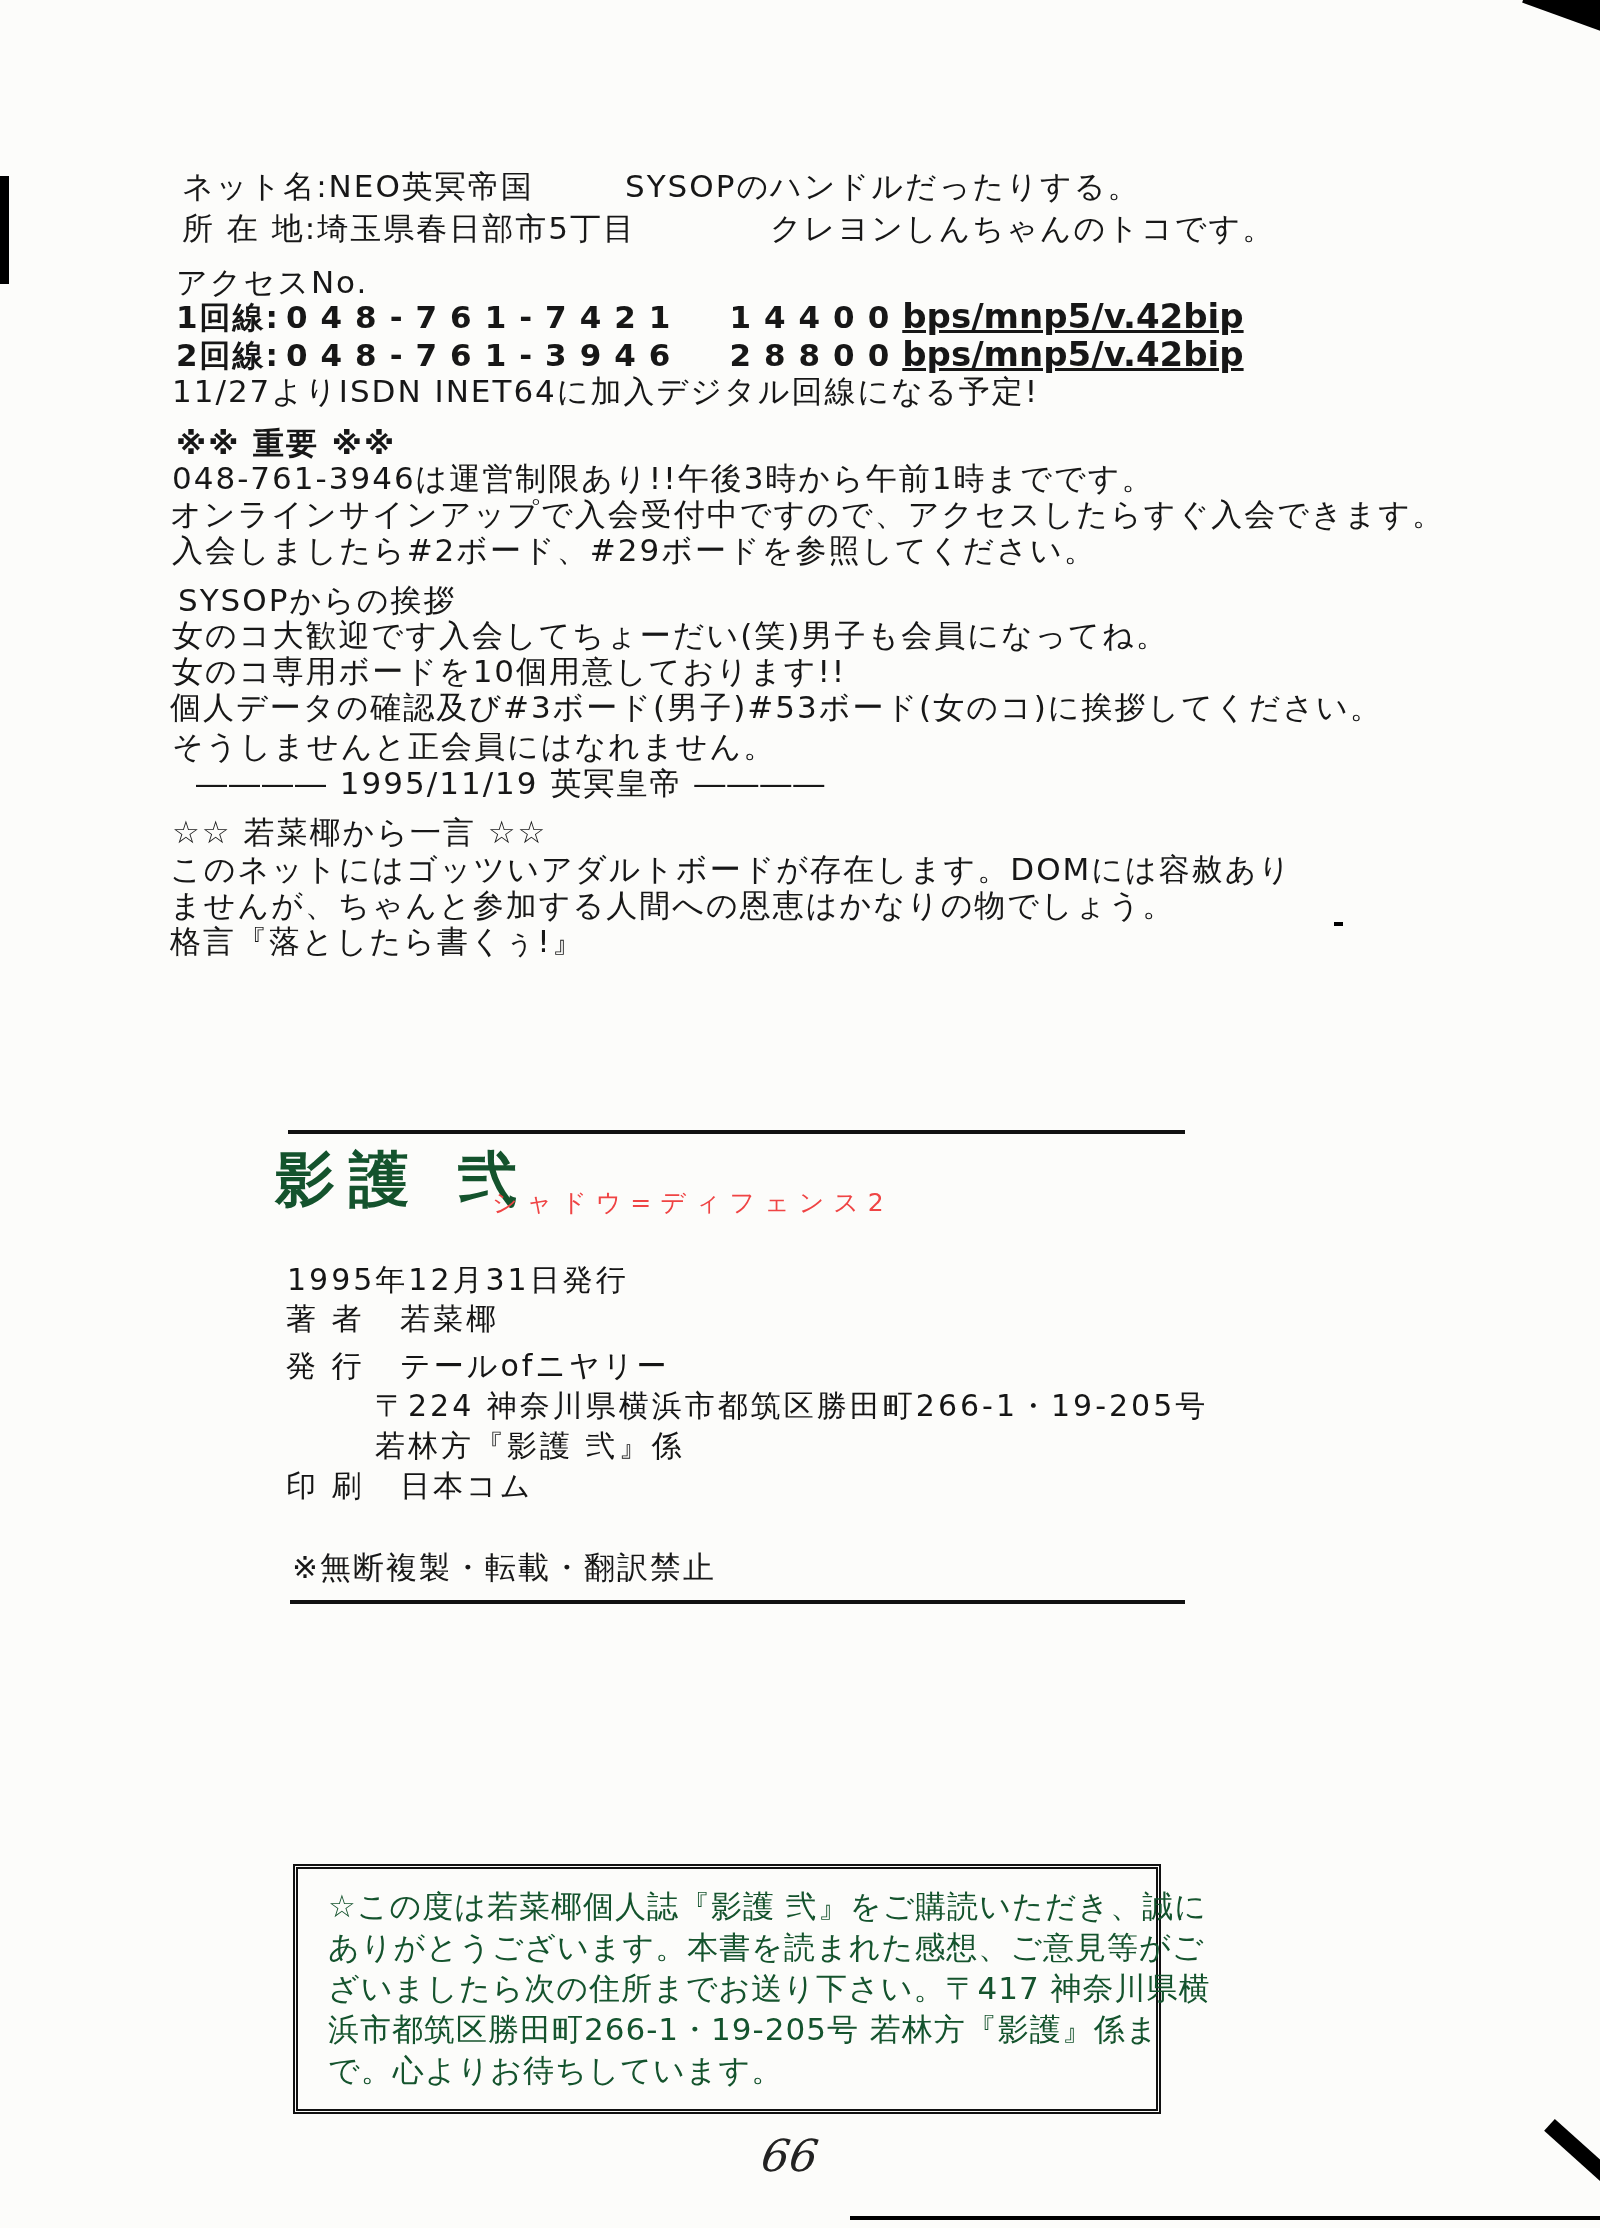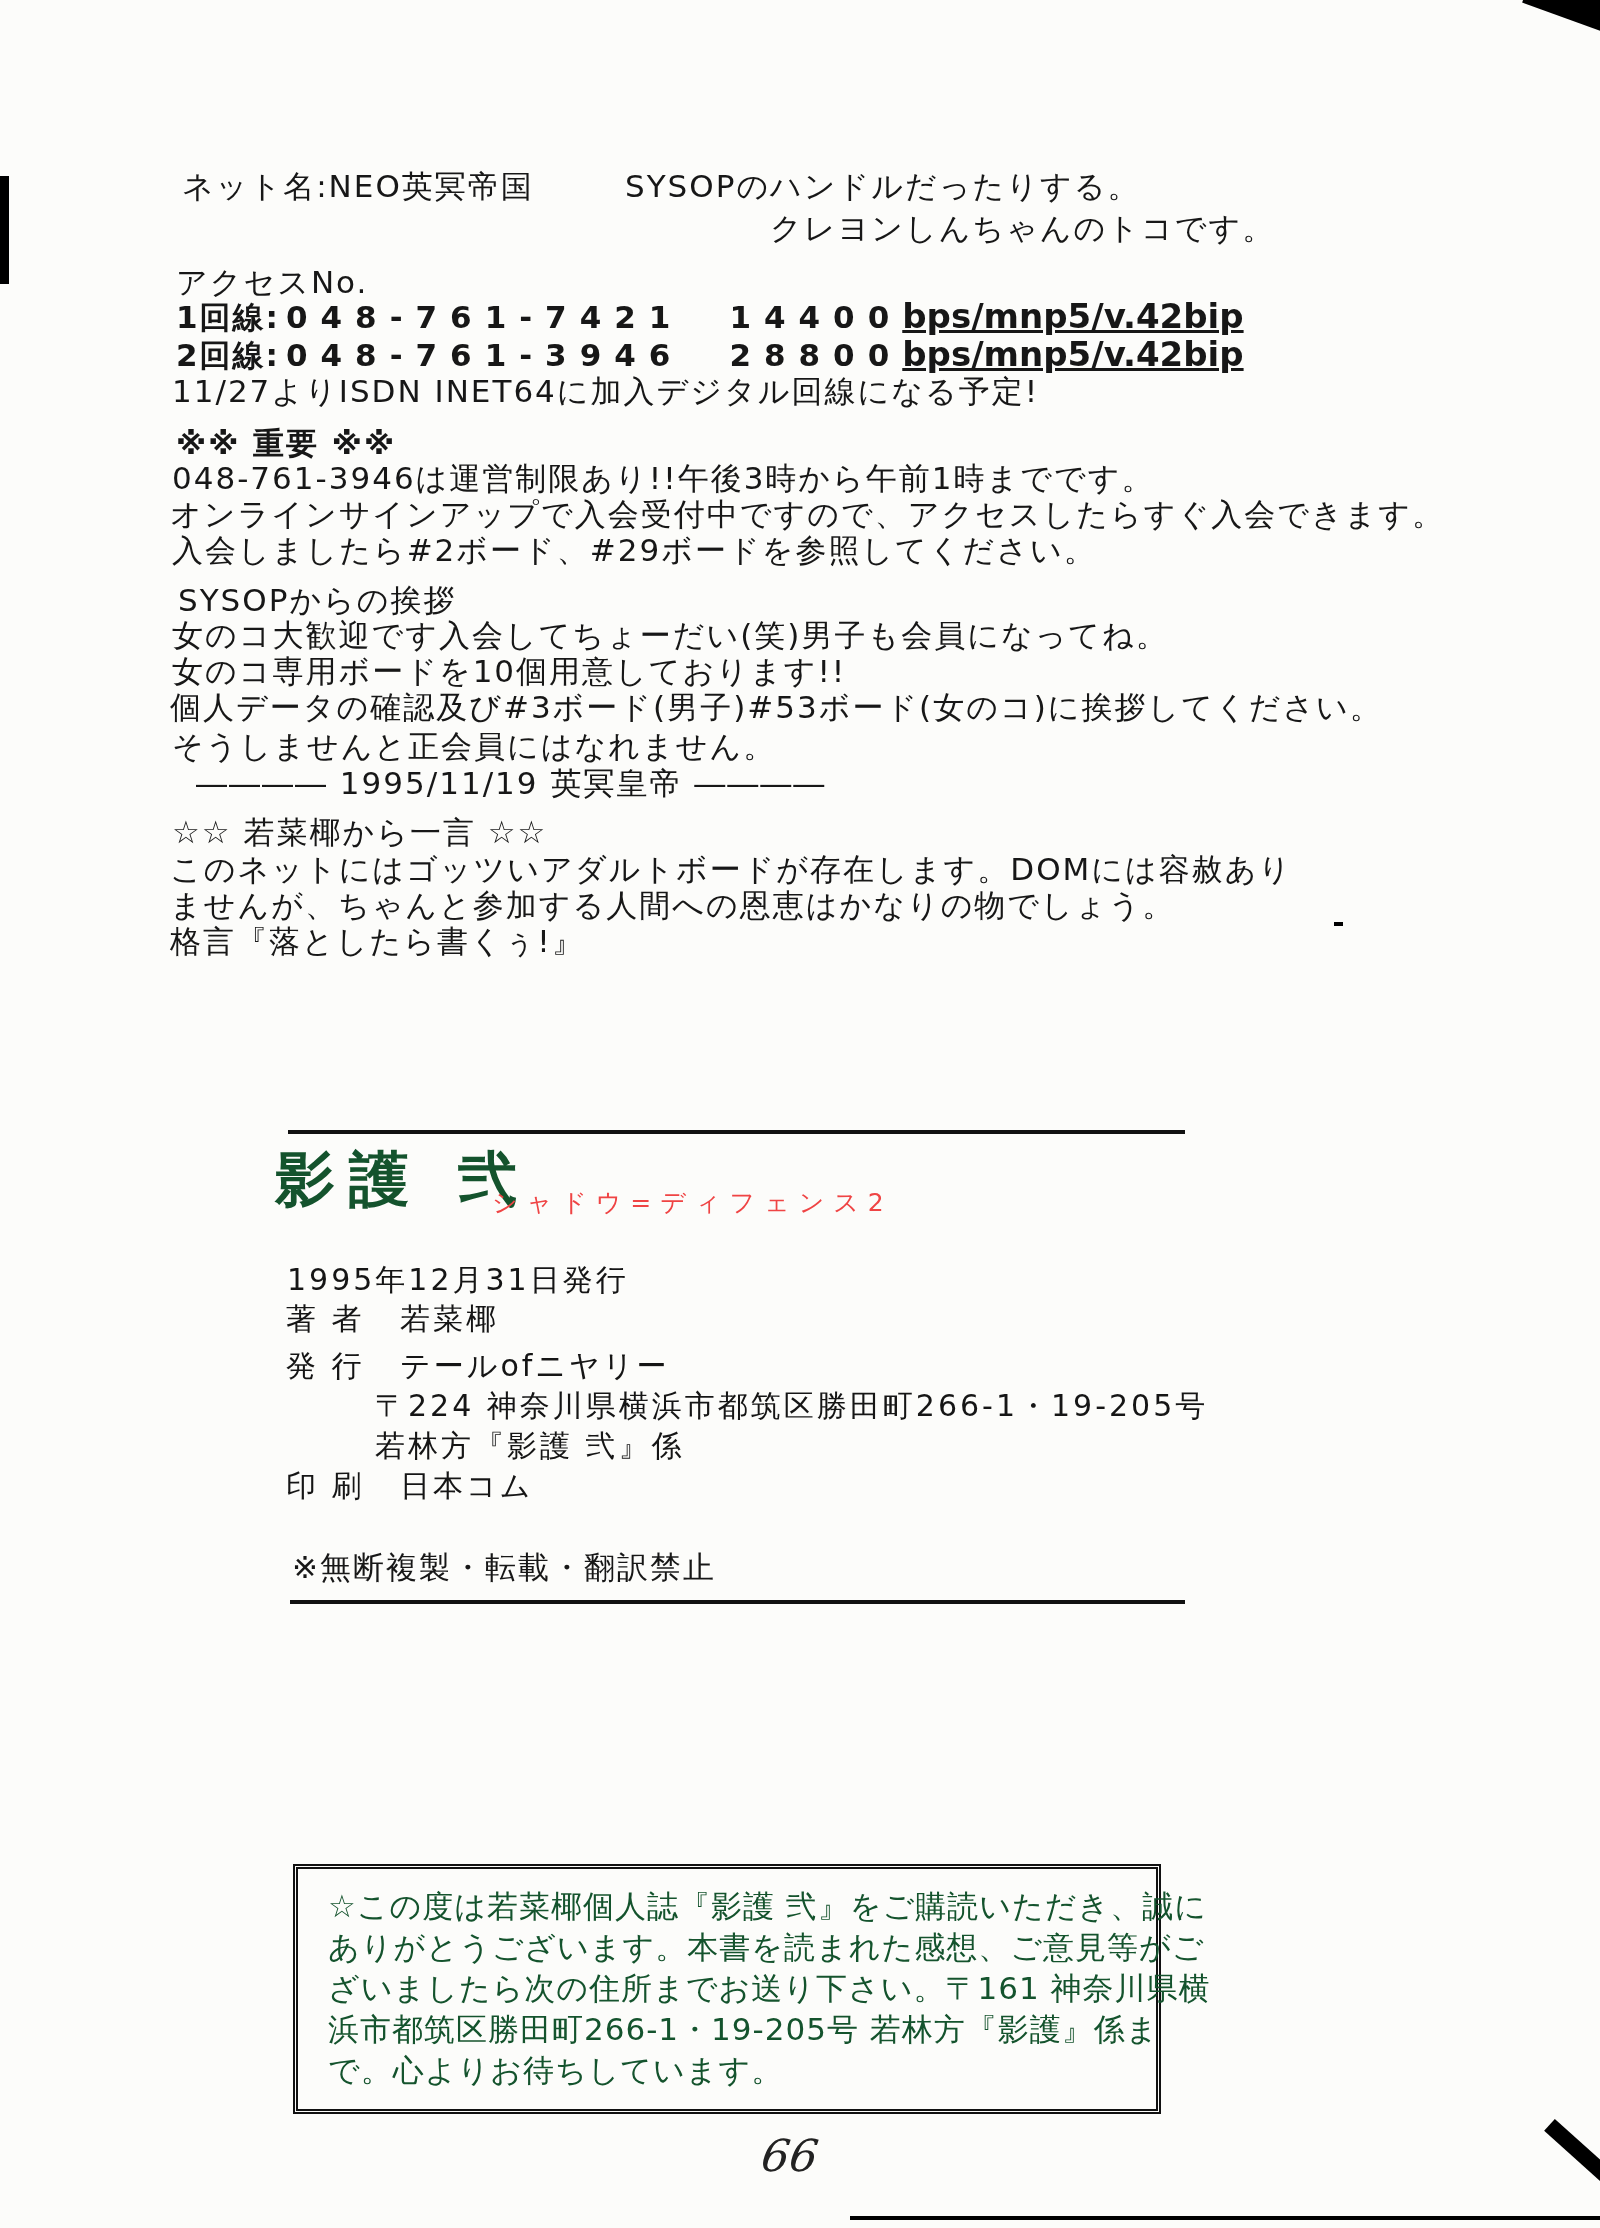--- a/index.html
+++ b/index.html
@@ -70,20 +70,21 @@
   }
   .artifact{position:absolute;background:#000;}
 </style>
 </head>
 <body>
 
 <div class="page">
 
   <div class="line" style="left:182px;top:166px">ネット名:NEO英冥帝国</div>
   <div class="line" style="left:625px;top:166px">SYSOPのハンドルだったりする。</div>
+  <div class="line" style="left:182px;top:208px">所 在 地:埼玉県春日部市5丁目</div>
   <div class="line" style="left:770px;top:208px">クレヨンしんちゃんのトコです。</div>
 
   <div class="line" style="left:176px;top:262px">アクセスNo.</div>
 
   <div class="line numline" style="left:176px;top:296px">
     <span>1回線:</span><span class="spaced gapS">048-761-7421</span><span class="spaced gapL">14400</span><span class="proto">bps/mnp5/v.42bip</span>
   </div>
   <div class="line numline" style="left:176px;top:334px">
     <span>2回線:</span><span class="spaced gapS">048-761-3946</span><span class="spaced gapL">28800</span><span class="proto">bps/mnp5/v.42bip</span>
   </div>
@@ -126,21 +127,21 @@
   </div>
 
   <div class="line" style="left:292px;top:1547px">※無断複製・転載・翻訳禁止</div>
 
   <div class="rule" style="left:290px;top:1600px;width:895px"></div>
 
   <div class="feedback-box">
     <div class="pad"></div>
     <div class="bline">☆この度は若菜椰個人誌『影護 弐』をご購読いただき、誠に</div>
     <div class="bline">ありがとうございます。本書を読まれた感想、ご意見等がご</div>
-    <div class="bline">ざいましたら次の住所までお送り下さい。〒161 神奈川県横</div>
+    <div class="bline">ざいましたら次の住所までお送り下さい。〒417 神奈川県横</div>
     <div class="bline">浜市都筑区勝田町266-1・19-205号 若林方『影護』係ま</div>
     <div class="bline">で。心よりお待ちしています。</div>
   </div>
 
   <div class="pagenum" style="left:762px;top:2130px">66</div>
 
   <div class="artifact" style="left:1524px;top:-8px;width:120px;height:32px;transform:rotate(20deg)"></div>
   <div class="artifact" style="left:0;top:176px;width:9px;height:108px"></div>
   <div class="artifact" style="left:1536px;top:2152px;width:105px;height:16px;transform:rotate(42deg)"></div>
   <div class="artifact" style="left:850px;top:2216px;width:750px;height:4px"></div>

